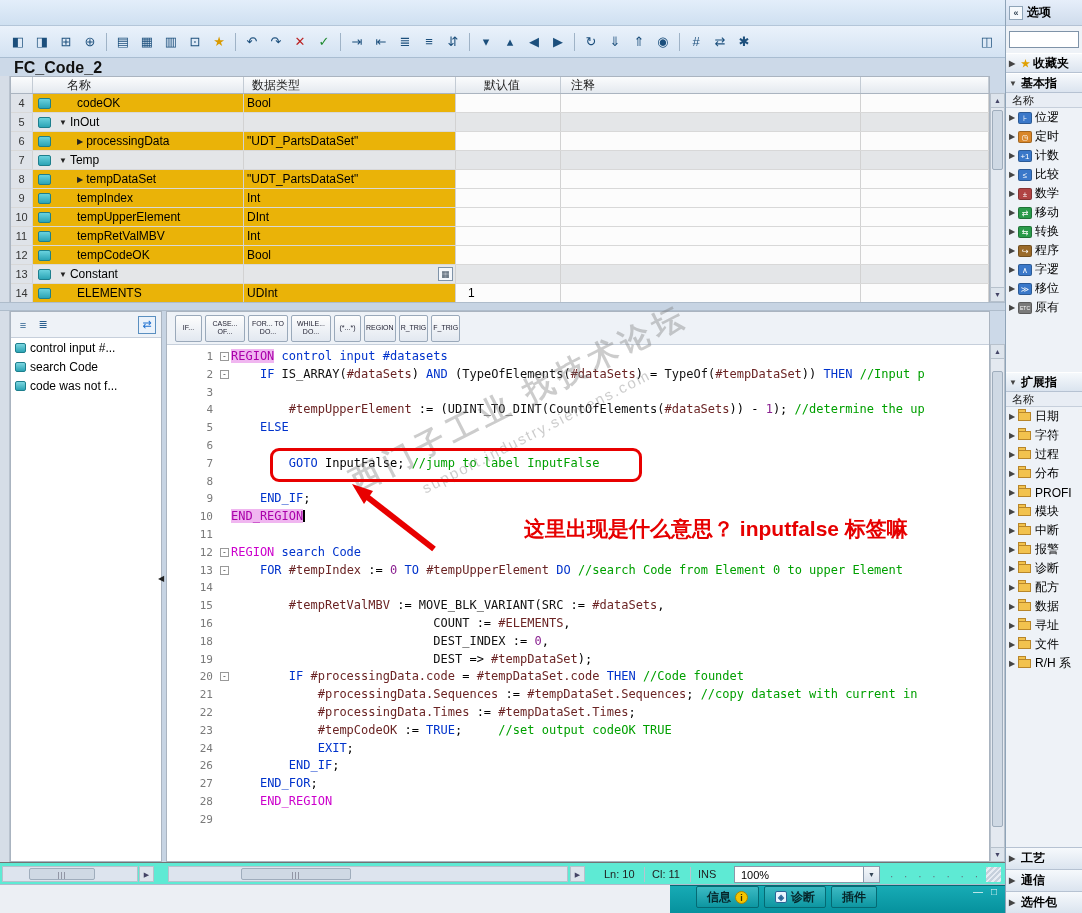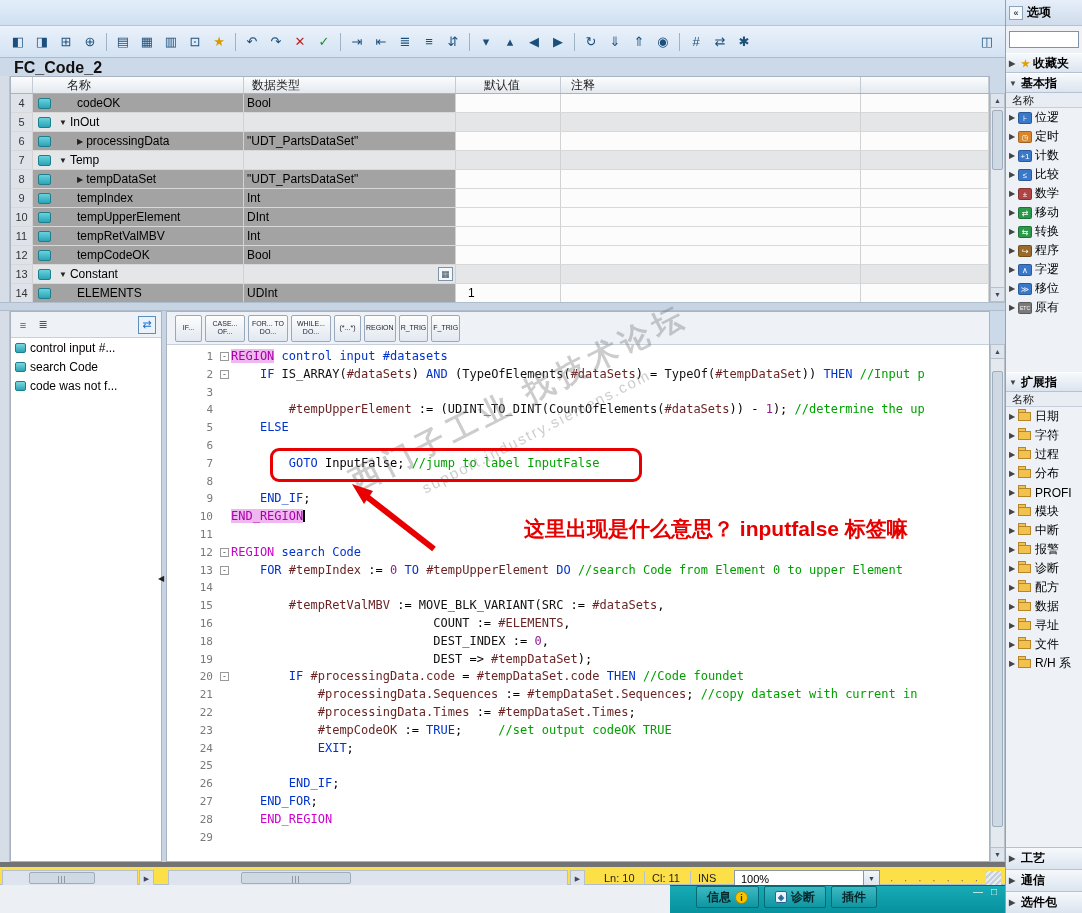--- a/index.html
+++ b/index.html
@@ -16,21 +16,21 @@
   .left-strip{left:0;top:76px;width:10px;height:786px;background:#d6dde7;border-right:1px solid #b9c2ce}
   
   .var-table{left:10px;top:76px;width:980px;height:226px;background:#fff;border:1px solid #aab4c0}
   .vt-header{display:flex;height:17px;background:linear-gradient(#fbfcfd,#e4e9ef);border-bottom:1px solid #aab4c0}
   .vt-header .hc{border-right:1px solid #c3cbd4;display:flex;align-items:center;overflow:hidden;white-space:nowrap;color:#222}
   .c0{width:22px;flex:none}.c1{width:211px;flex:none}.c2{width:212px;flex:none}.c3{width:105px;flex:none}.c4{width:300px;flex:none}.c5{width:128px;flex:none}
   .hp1{padding-left:34px}.hp2{padding-left:8px}.hp3{padding-left:28px}.hp4{padding-left:10px}
   .vt-row{display:flex;height:19px;border-bottom:1px solid #d8d8d8}
   .vt-row .cell{border-right:1px solid #d2d2d2;display:flex;align-items:center;overflow:hidden;white-space:nowrap}
   .rnum{background:#dfe3e9;border-right:1px solid #c0c6cd;justify-content:center;font-size:11px;color:#333}
-  .kv-n,.kv-t{background:#a3a3a3}.kv-d,.kv-c,.kv-e{background:#fcfcfc}
+  .kv-n,.kv-t{background:#eab308}.kv-d,.kv-c,.kv-e{background:#fcfcfc}
   .kg-n,.kg-t,.kg-d,.kg-c,.kg-e{background:#e4e6e8}
   .vicon{width:13px;height:11px;background:linear-gradient(#69d2de,#2ca4b5);border:1px solid #1d7f8d;border-radius:2px;margin-left:5px;flex:none}
   .tarr{font-size:8px;color:#222;flex:none}
   .name-text{margin-left:3px}
   .pad-plain{margin-left:26px}
   .arr-group{margin-left:8px}
   .arr-struct{margin-left:26px}
   .tval{margin-left:3px}.dval{margin-left:12px}
   .vbtn{margin-left:auto;margin-right:2px;width:15px;height:14px;border:1px solid #7f93a8;background:#f4f7fb;font-size:9px;line-height:12px;text-align:center;color:#456;flex:none}
   
@@ -65,21 +65,21 @@
   .sg-rg{color:#cc00cc}.sg-rgh{color:#aa00aa;background:#f0b6f0}.sg-rn{color:#0033cc}
   .caret{display:inline-block;width:1.5px;height:12px;background:#000;vertical-align:-2px}
   
   .watermark{left:300px;top:368px;width:520px;height:220px;transform:rotate(-27deg);color:rgba(120,120,120,.38);pointer-events:none;text-align:center}
   .wm1{font-size:30px;font-weight:bold;letter-spacing:6px}
   .wm2{font-size:15px;letter-spacing:2px;margin-top:8px}
   .anno-box{left:270px;top:448px;width:372px;height:34px;border:3px solid #e80000;border-radius:9px;pointer-events:none}
   .anno-svg{left:0;top:0;width:1005px;height:913px;pointer-events:none}
   .anno-text{left:524px;top:515px;width:470px;font-size:21px;font-weight:bold;color:#e60000;pointer-events:none;white-space:nowrap}
   
-  .status-strip{left:0;top:862px;width:1005px;height:23px;background:#fde047;border-top:5px solid #737373;border-bottom:1px solid #b0bccb}
+  .status-strip{left:0;top:862px;width:1005px;height:23px;background:#5eead4;border-top:1px solid #737373;border-bottom:1px solid #b0bccb}
   .hs-track{position:absolute;top:3px;height:16px;background:#dde4ee;border:1px solid #b7c1cc}
   .hs-thumb{position:absolute;top:1px;height:12px;background:#cfd9e4;border:1px solid #9fadbc;border-radius:2px;font-size:7px;letter-spacing:1px;color:#667;text-align:center;line-height:12px}
   .hs-btn{position:absolute;top:3px;width:15px;height:16px;background:#dde4ec;border:1px solid #b7c1cc;font-size:7px;color:#446;text-align:center;line-height:15px}
   .st-text{position:absolute;top:5px;font-size:11px;color:#222}
   .st-div{position:absolute;top:4px;width:1px;height:15px;background:#b9c3cf}
   .zoom-box{position:absolute;left:734px;top:3px;width:146px;height:17px;background:#fff;border:1px solid #8a99aa;display:flex;align-items:center}
   .zoom-val{flex:1;padding-left:6px;font-size:11px}
   .zoom-drop{width:16px;height:100%;border-left:1px solid #8a99aa;background:linear-gradient(#f4f7fa,#d9e2ec);font-size:7px;text-align:center;line-height:15px;color:#345}
   .zoom-dots{position:absolute;left:890px;top:8px;font-size:10px;letter-spacing:4px;color:#667}
   .corner-grip{position:absolute;left:986px;top:4px;width:15px;height:15px;background:repeating-linear-gradient(135deg,#c6d0dc 0 2px,#e7ecf3 2px 4px)}
@@ -381,21 +381,20 @@
         <div class="cl"><span class="ln">14</span><span class="lt"></span></div>
         <div class="cl"><span class="ln">15</span><span class="lt"><span class="sg-t">        </span><span class="sg-v">#tempRetValMBV</span><span class="sg-t"> := </span><span class="sg-f">MOVE_BLK_VARIANT(</span><span class="sg-f">SRC</span><span class="sg-t"> := </span><span class="sg-v">#dataSets</span><span class="sg-t">,</span></span></div>
         <div class="cl"><span class="ln">16</span><span class="lt"><span class="sg-t">                            </span><span class="sg-f">COUNT</span><span class="sg-t"> := </span><span class="sg-v">#ELEMENTS</span><span class="sg-t">,</span></span></div>
         <div class="cl"><span class="ln">18</span><span class="lt"><span class="sg-t">                            </span><span class="sg-f">DEST_INDEX</span><span class="sg-t"> := </span><span class="sg-d">0</span><span class="sg-t">,</span></span></div>
         <div class="cl"><span class="ln">19</span><span class="lt"><span class="sg-t">                            </span><span class="sg-f">DEST</span><span class="sg-t"> =&gt; </span><span class="sg-v">#tempDataSet</span><span class="sg-t">);</span></span></div>
         <div class="cl"><span class="ln">20</span><span class="fold">-</span><span class="lt"><span class="sg-t">        </span><span class="sg-k">IF</span><span class="sg-t"> </span><span class="sg-v">#processingData.code</span><span class="sg-t"> = </span><span class="sg-v">#tempDataSet.code</span><span class="sg-t"> </span><span class="sg-k">THEN</span><span class="sg-t"> </span><span class="sg-c">//Code foundet</span></span></div>
         <div class="cl"><span class="ln">21</span><span class="lt"><span class="sg-t">            </span><span class="sg-v">#processingData.Sequences</span><span class="sg-t"> := </span><span class="sg-v">#tempDataSet.Sequences</span><span class="sg-t">; </span><span class="sg-c">//copy dataset with current in</span></span></div>
         <div class="cl"><span class="ln">22</span><span class="lt"><span class="sg-t">            </span><span class="sg-v">#processingData.Times</span><span class="sg-t"> := </span><span class="sg-v">#tempDataSet.Times</span><span class="sg-t">;</span></span></div>
         <div class="cl"><span class="ln">23</span><span class="lt"><span class="sg-t">            </span><span class="sg-v">#tempCodeOK</span><span class="sg-t"> := </span><span class="sg-k">TRUE</span><span class="sg-t">;     </span><span class="sg-c">//set output codeOK TRUE</span></span></div>
         <div class="cl"><span class="ln">24</span><span class="lt"><span class="sg-t">            </span><span class="sg-k">EXIT</span><span class="sg-t">;</span></span></div>
-        <div class="cl"><span class="ln">25</span><span class="lt"></span></div>
         <div class="cl"><span class="ln">26</span><span class="lt"><span class="sg-t">        </span><span class="sg-k">END_IF</span><span class="sg-t">;</span></span></div>
         <div class="cl"><span class="ln">27</span><span class="lt"><span class="sg-t">    </span><span class="sg-k">END_FOR</span><span class="sg-t">;</span></span></div>
         <div class="cl"><span class="ln">28</span><span class="lt"><span class="sg-t">    </span><span class="sg-rg">END_REGION</span></span></div>
         <div class="cl"><span class="ln">29</span><span class="lt"></span></div>
       </div>
   </div>
 
   <div class="abs code-scrollbox vscroll">
     <div class="vs-btn">▲</div>
     <div class="vs-track">

